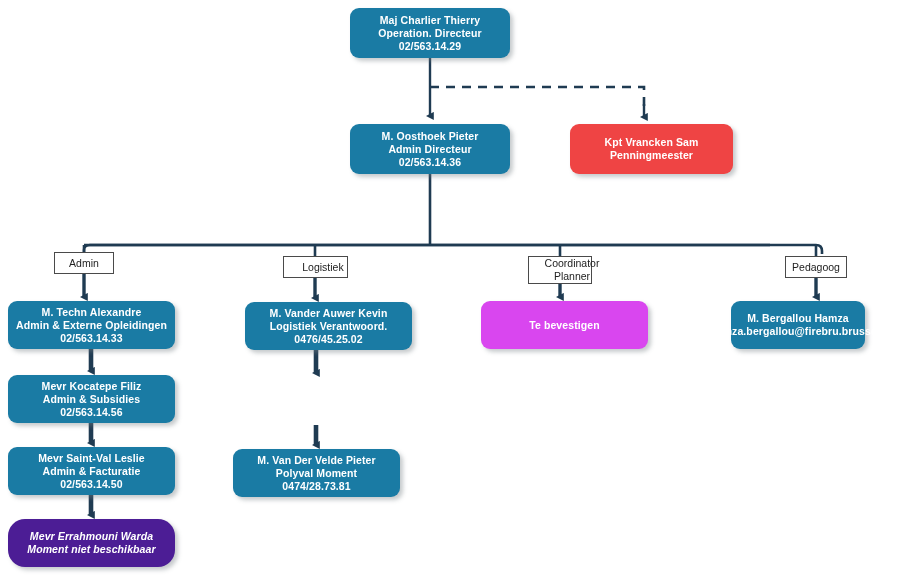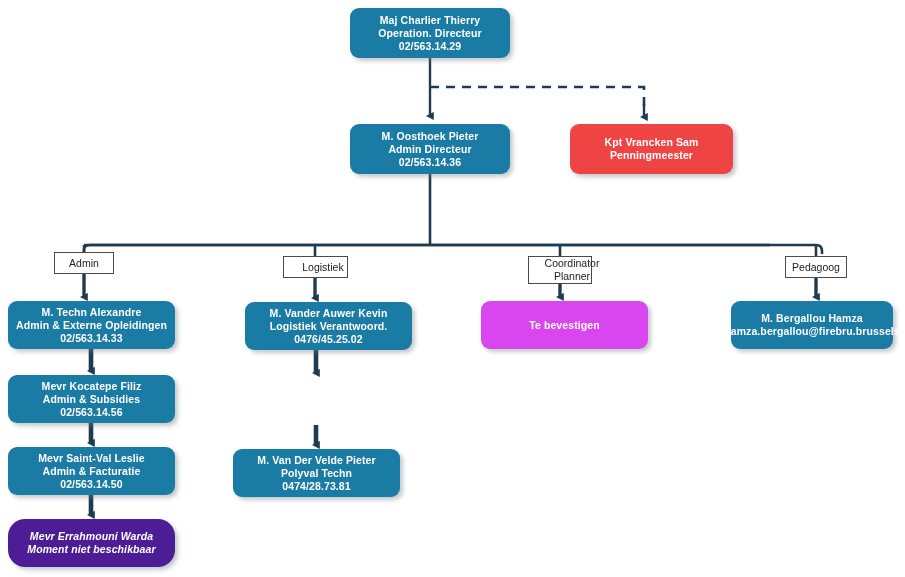--- a/index.html
+++ b/index.html
@@ -185,29 +185,29 @@
 
   <div class="node" style="left: 233px; top: 302px; width: 167px; height: 48px; background: rgb(26, 123, 164); margin-left: 12px;">
     <span class="ln">M. Vander Auwer Kevin</span>
     <span class="ln">Logistiek Verantwoord.</span>
     <span class="ln">0476/45.25.02</span>
   </div>
 
 
   <div class="node" style="left: 233px; top: 449px; width: 167px; height: 48px; background: rgb(26, 123, 164);">
     <span class="ln">M. Van Der Velde Pieter</span>
-    <span class="ln">Polyval Techn</span>
+    <span class="ln">Polyval Moment</span>
     <span class="ln">0474/28.73.81</span>
   </div>
 
   <div class="node" style="left: 481px; top: 301px; width: 167px; height: 48px; background: #d946ef;">
     <span class="ln">Te bevestigen</span>
   </div>
 
-  <div class="node" style="left: 731px; top: 301px; width: 162px; height: 48px; background: rgb(26, 123, 164);">
+  <div class="node" style="left: 731px; top: 301px; width: 134px; height: 48px; background: rgb(26, 123, 164);">
     <span class="ln">M. Bergallou Hamza</span>
     <span class="ln">hamza.bergallou@firebru.brussels</span>
   </div>
 
   <div class="deptbox" style="left: 54px; top: 252px; width: 60px; height: 22px; border-color: rgb(74, 74, 74);">
     <span class="ln">Admin</span>
   </div>
 
   <div class="deptbox" style="left: 283px; top: 256px; width: 65px; height: 22px; border-color: rgb(74, 74, 74); padding-left: 15px;">
     <span class="ln">Logistiek</span>

